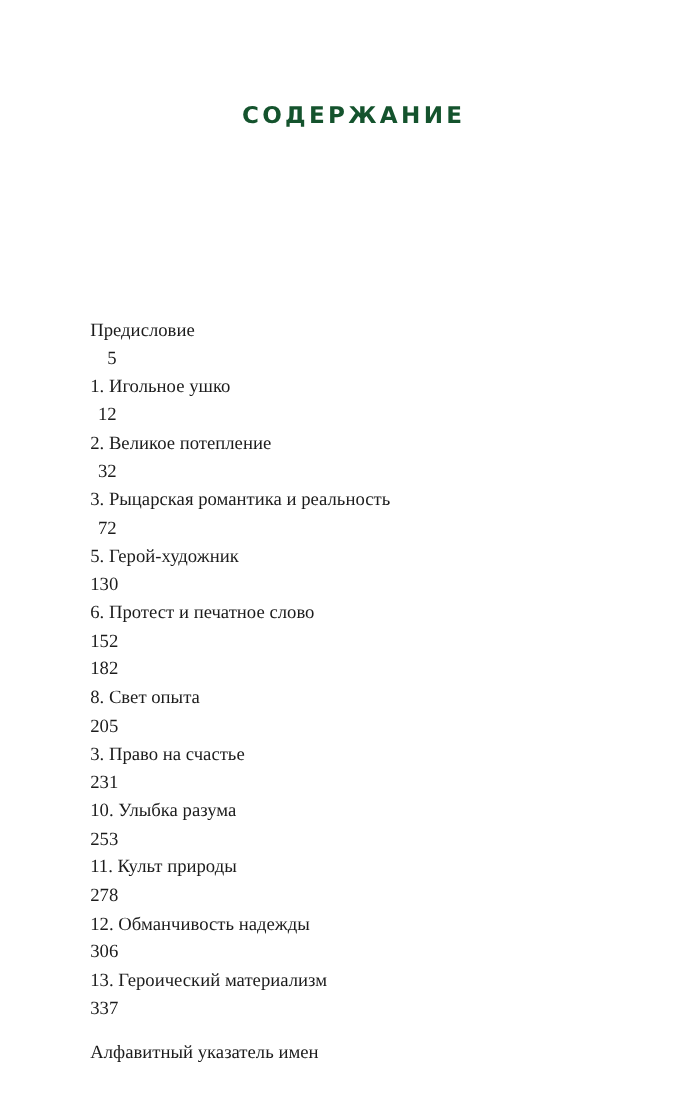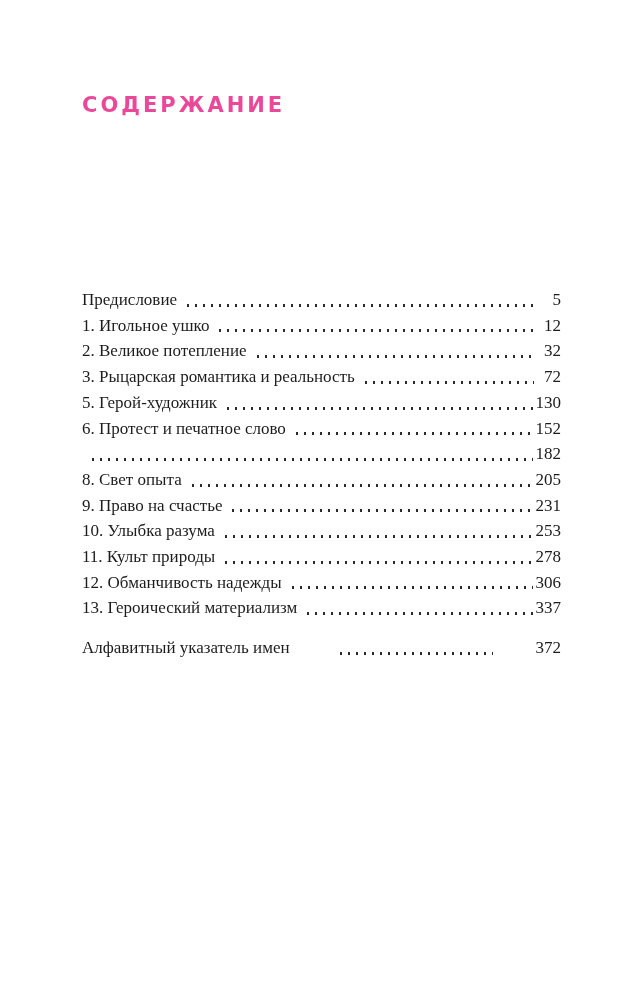--- a/index.html
+++ b/index.html
@@ -12,37 +12,38 @@
     width: 631px;
     height: 1001px;
     margin: 0 auto;
     background: #ffffff;
     box-sizing: border-box;
     padding: 93px 70px 0 82px;
     color: #1c1c1c;
     font-family: "Liberation Serif", "DejaVu Serif", serif;
   }
   .toc-title {
-    text-align: left;
+    text-align: center;
     font-family: "DejaVu Sans", "Liberation Sans", sans-serif;
     font-weight: bold;
     font-size: 21px;
     letter-spacing: 3px;
-    color: #ec4899;
+    color: #14532d;
     margin: 0;
   }
   .toc-list {
     margin-top: 170px;
   }
   .toc-row {
     display: flex;
     align-items: baseline;
     font-size: 17px;
     line-height: 25.7px;
     white-space: nowrap;
+    flex-direction: column;
   }
   .toc-row.space-before {
     margin-top: 14px;
     gap: 40px;
   }
   .toc-label {
     flex: 0 0 auto;
   }
   .leader {
     flex: 1 1 auto;
@@ -100,21 +101,21 @@
       <div class="toc-row">
         <span class="leader"></span>
         <span class="toc-page">182</span>
       </div>
       <div class="toc-row">
         <span class="toc-label">8. Свет опыта</span>
         <span class="leader"></span>
         <span class="toc-page">205</span>
       </div>
       <div class="toc-row">
-        <span class="toc-label">9. Право на счастье</span>
+        <span class="toc-label">3. Право на счастье</span>
         <span class="leader"></span>
         <span class="toc-page">231</span>
       </div>
       <div class="toc-row">
         <span class="toc-label">10. Улыбка разума</span>
         <span class="leader"></span>
         <span class="toc-page">253</span>
       </div>
       <div class="toc-row">
         <span class="toc-label">11. Культ природы</span>

